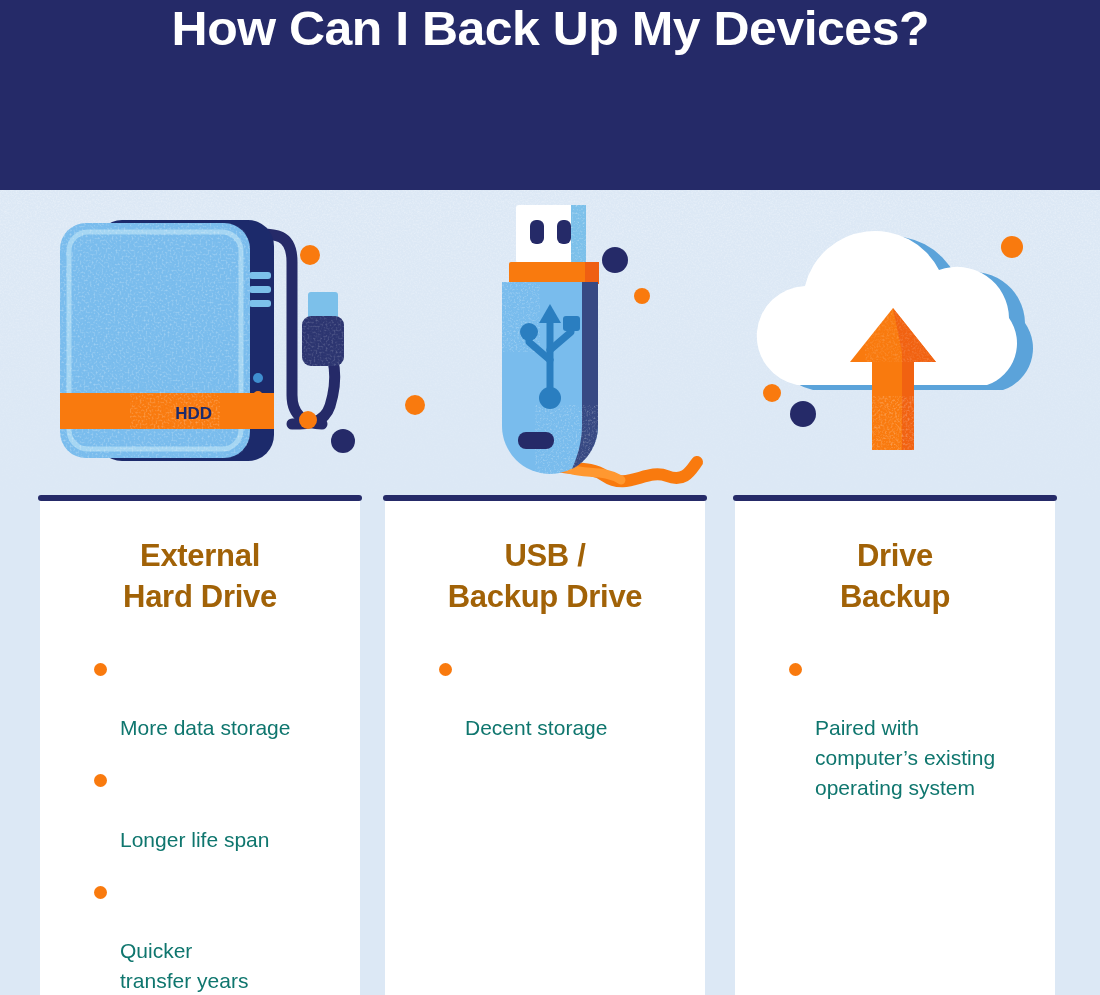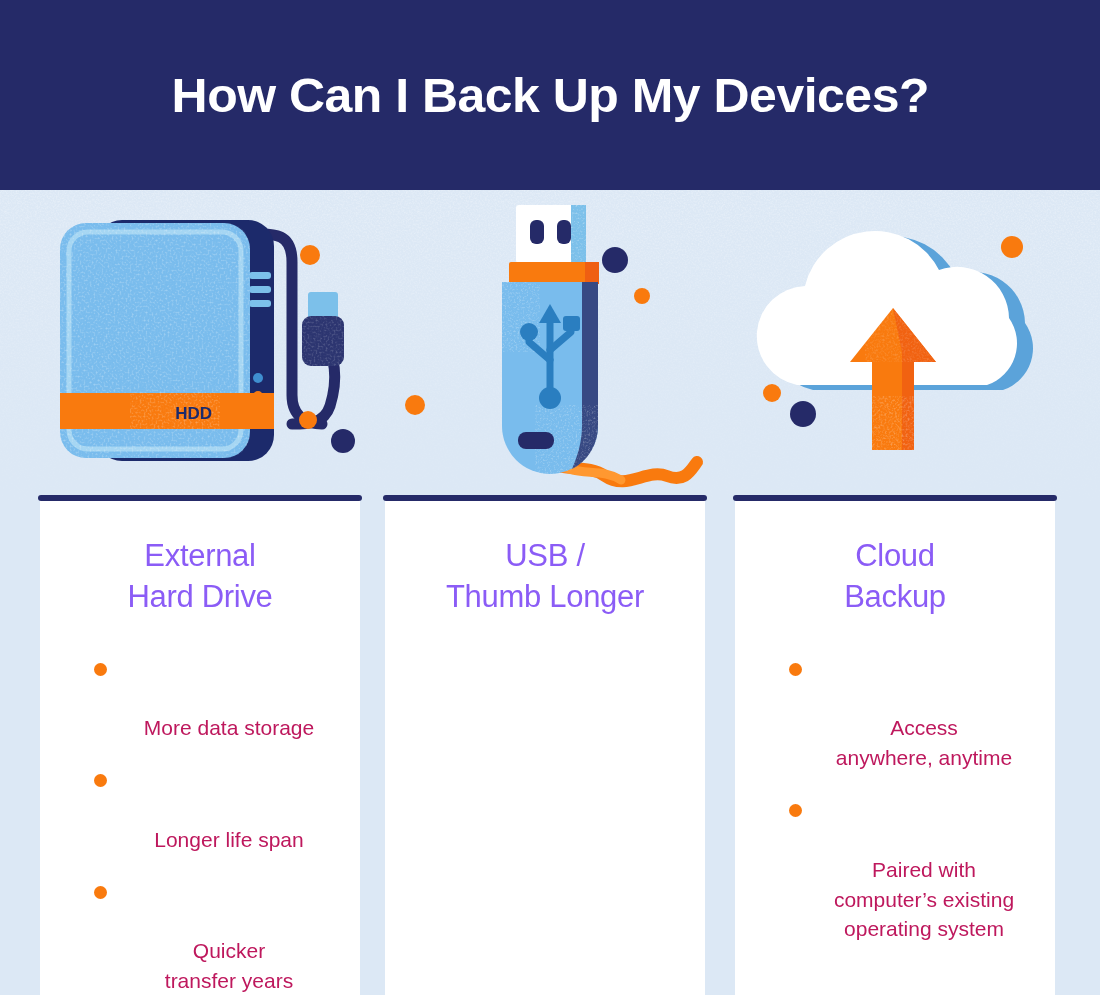--- a/index.html
+++ b/index.html
@@ -16,21 +16,21 @@
   }
 
   
   #header {
     position: absolute;
     left: 0; top: 0;
     width: 1100px;
     height: 190px;
     background: #252a68;
     display: flex;
-    align-items: center;
+    align-items: flex-start;
     justify-content: center;
   }
   #header-title {
     color: #ffffff;
     font-family: "Liberation Sans", sans-serif;
     font-size: 49px;
     font-weight: bold;
     letter-spacing: -0.5px;
     text-align: center;
     white-space: nowrap;
@@ -84,44 +84,43 @@
     border-radius: 3px;
   }
   .card-body {
     position: relative;
     padding: 36px 22px 0 22px;
     height: 575px;
     box-sizing: border-box;
   }
 
   .card-title {
-    color: #8b5cf6;
+    color: #a16207;
     font-size: 31px;
-    font-weight: normal;
+    font-weight: bold;
     line-height: 1.32;
     text-align: center;
     letter-spacing: -0.3px;
     margin: 0 0 36px 0;
     white-space: pre-line;
   }
 
   .bullets {
     list-style: none;
     margin: 0;
     padding: 0 0 0 32px;
   }
   .bullet {
     position: relative;
-    color: #be185d;
+    color: #0f766e;
     font-size: 21px;
     line-height: 1.42;
     margin-bottom: 22px;
     padding-left: 26px;
     white-space: pre-line;
-    text-align: center;
   }
   .bullet-dot {
     position: absolute;
     left: 0;
     top: 9px;
     width: 13px;
     height: 13px;
     border-radius: 50%;
     background: #f97a0e;
   }
@@ -306,37 +305,36 @@
 transfer years</span>
         </li>
       </ul>
     </div>
   </div>
 
   <div class="card" id="card-1">
     <div class="card-rule"></div>
     <div class="card-body">
       <h2 class="card-title">USB /
-Thumb Longer</h2>
+Backup Drive</h2>
       <ul class="bullets">
+        <li class="bullet">
+          <span class="bullet-dot"></span>
+          <span>Decent storage</span>
+        </li>
       </ul>
     </div>
   </div>
 
   <div class="card" id="card-2">
     <div class="card-rule"></div>
     <div class="card-body">
-      <h2 class="card-title">Cloud
+      <h2 class="card-title">Drive
 Backup</h2>
       <ul class="bullets">
-        <li class="bullet">
-          <span class="bullet-dot"></span>
-          <span>Access
-anywhere, anytime</span>
-        </li>
         <li class="bullet">
           <span class="bullet-dot"></span>
           <span>Paired with
 computer’s existing
 operating system</span>
         </li>
       </ul>
     </div>
   </div>
 

